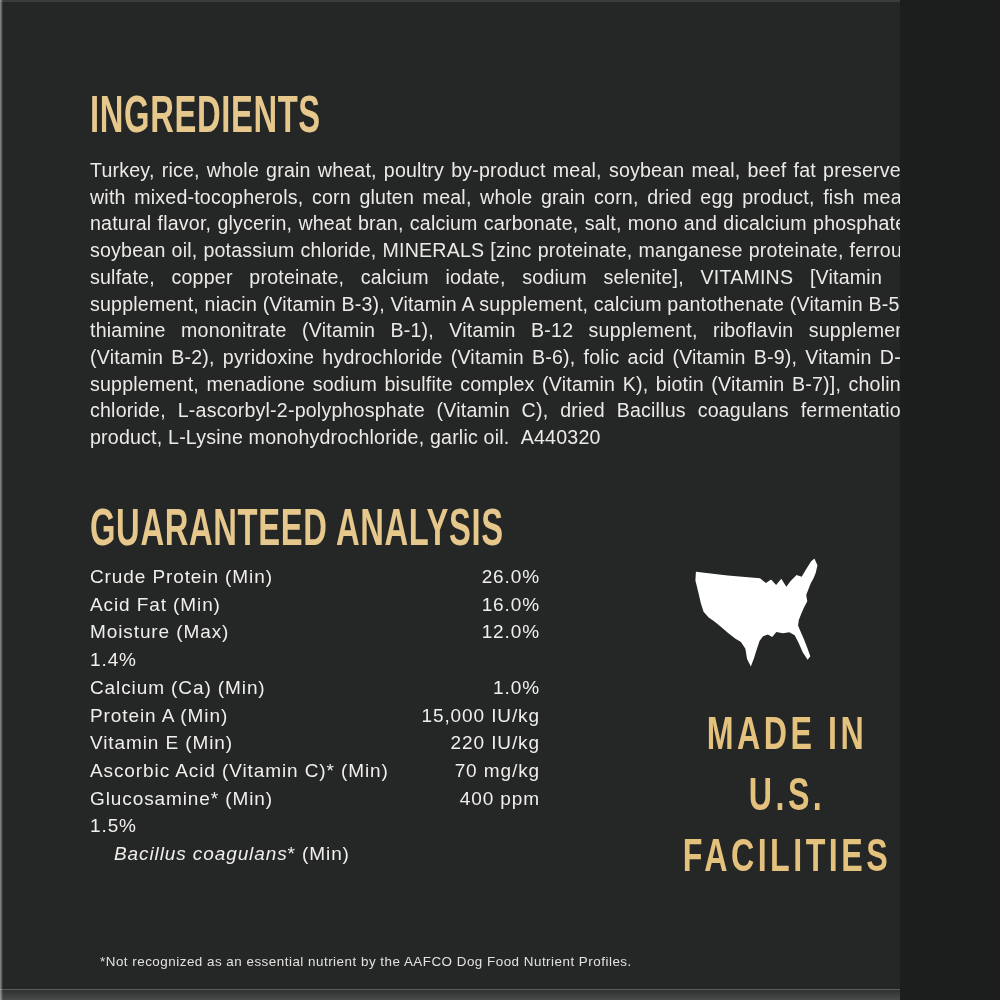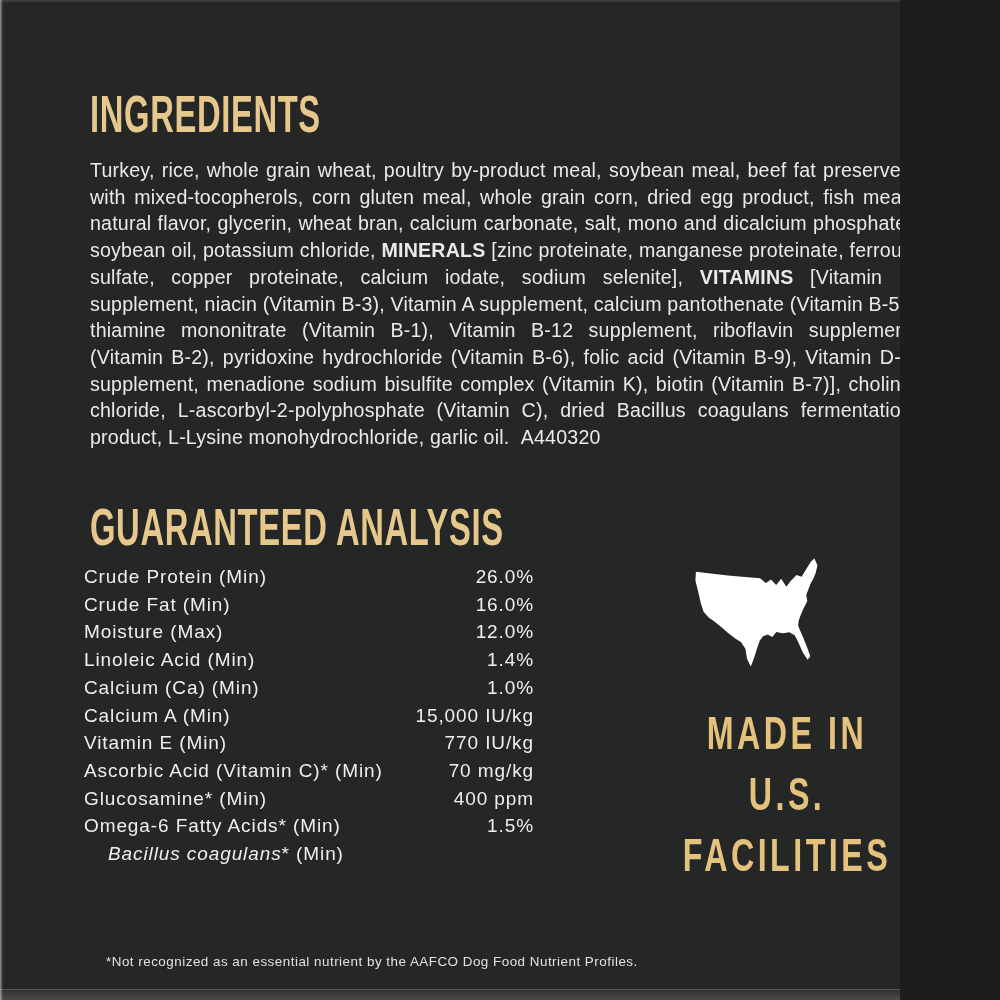--- a/index.html
+++ b/index.html
@@ -25,34 +25,34 @@
     transform:scaleX(0.63); transform-origin:0 0;
   }
   #ingredients-heading { top:88px; }
   #guaranteed-heading  { top:501px; }
 
   .ingredients-text {
     position:absolute; left:90px; top:157px; width:822px; margin:0;
     color:#eceae7; font-size:19.6px; line-height:26.7px;
     letter-spacing:0.2px; text-align:justify;
   }
-  .ingredients-text .bold { font-weight:bold;margin-top:24px; }
+  .ingredients-text .bold { font-weight:normal;margin-top:24px; }
 
   .analysis-table {
-    position:absolute; left:84px; top:563px; width:450px;
+    position:absolute; left:90px; top:563px; width:450px;
     color:#f0efec; font-size:19px; letter-spacing:0.9px;
   }
   .analysis-table .row {
     display:flex; justify-content:space-between; align-items:baseline;
     line-height:27.7px; white-space:nowrap;
   }
   .analysis-table .italic { font-style:italic;margin-left:24px; }
 
   .footnote {
-    position:absolute; left:106px; top:954px; margin:0;
+    position:absolute; left:100px; top:954px; margin:0;
     color:#e3e2df; font-size:13.4px; letter-spacing:0.5px;
   }
 
   .usa-map { position:absolute; left:692px; top:556px; width:170px; height:116px; }
 
   .made-in-text {
     position:absolute; left:627px; top:703px; width:320px;
     text-align:center; color:#e5c17e; font-weight:bold;
     font-size:46px; line-height:61px; letter-spacing:5px; white-space:nowrap;
     transform:scaleX(0.70); transform-origin:50% 0;
@@ -68,53 +68,51 @@
   <p class="ingredients-text"><span>Turkey, rice, whole grain wheat, poultry by-product meal, soybean meal, beef fat preserved with mixed-tocopherols, corn gluten meal, whole grain corn, dried egg product, fish meal, natural flavor, glycerin, wheat bran, calcium carbonate, salt, mono and dicalcium phosphate, soybean oil, potassium chloride, </span><span class="bold">MINERALS</span><span> [zinc proteinate, manganese proteinate, ferrous sulfate, copper proteinate, calcium iodate, sodium selenite], </span><span class="bold">VITAMINS</span><span> [Vitamin E supplement, niacin (Vitamin B-3), Vitamin A supplement, calcium pantothenate (Vitamin B-5), thiamine mononitrate (Vitamin B-1), Vitamin B-12 supplement, riboflavin supplement (Vitamin B-2), pyridoxine hydrochloride (Vitamin B-6), folic acid (Vitamin B-9), Vitamin D-3 supplement, menadione sodium bisulfite complex (Vitamin K), biotin (Vitamin B-7)], choline chloride, L-ascorbyl-2-polyphosphate (Vitamin C), dried Bacillus coagulans fermentation product, L-Lysine monohydrochloride, garlic oil.&nbsp;&nbsp;A440320</span></p>
 
   <h1 class="heading" id="guaranteed-heading">GUARANTEED ANALYSIS</h1>
 
   <div class="analysis-table">
       <div class="row">
         <span><span>Crude Protein (Min)</span></span>
         <span>26.0%</span>
       </div>
       <div class="row">
-        <span><span>Crude Fat (Min)</span></span>
+        <span><span>Acid Fat (Min)</span></span>
         <span>16.0%</span>
       </div>
       <div class="row">
         <span><span>Moisture (Max)</span></span>
         <span>12.0%</span>
       </div>
       <div class="row">
-        <span><span>Linoleic Acid (Min)</span></span>
         <span>1.4%</span>
       </div>
       <div class="row">
         <span><span>Calcium (Ca) (Min)</span></span>
         <span>1.0%</span>
       </div>
       <div class="row">
-        <span><span>Calcium A (Min)</span></span>
+        <span><span>Protein A (Min)</span></span>
         <span>15,000 IU/kg</span>
       </div>
       <div class="row">
         <span><span>Vitamin E (Min)</span></span>
-        <span>770 IU/kg</span>
+        <span>220 IU/kg</span>
       </div>
       <div class="row">
         <span><span>Ascorbic Acid (Vitamin C)* (Min)</span></span>
         <span>70 mg/kg</span>
       </div>
       <div class="row">
         <span><span>Glucosamine* (Min)</span></span>
         <span>400 ppm</span>
       </div>
       <div class="row">
-        <span><span>Omega-6 Fatty Acids* (Min)</span></span>
         <span>1.5%</span>
       </div>
       <div class="row">
         <span><span class="italic">Bacillus coagulans</span><span>* (Min)</span></span>
       </div>
     </div>
 
   <p class="footnote">*Not recognized as an essential nutrient by the AAFCO Dog Food Nutrient Profiles.</p>
 
   <svg class="usa-map" viewBox="0 0 100 55" preserveAspectRatio="none" aria-hidden="true">

